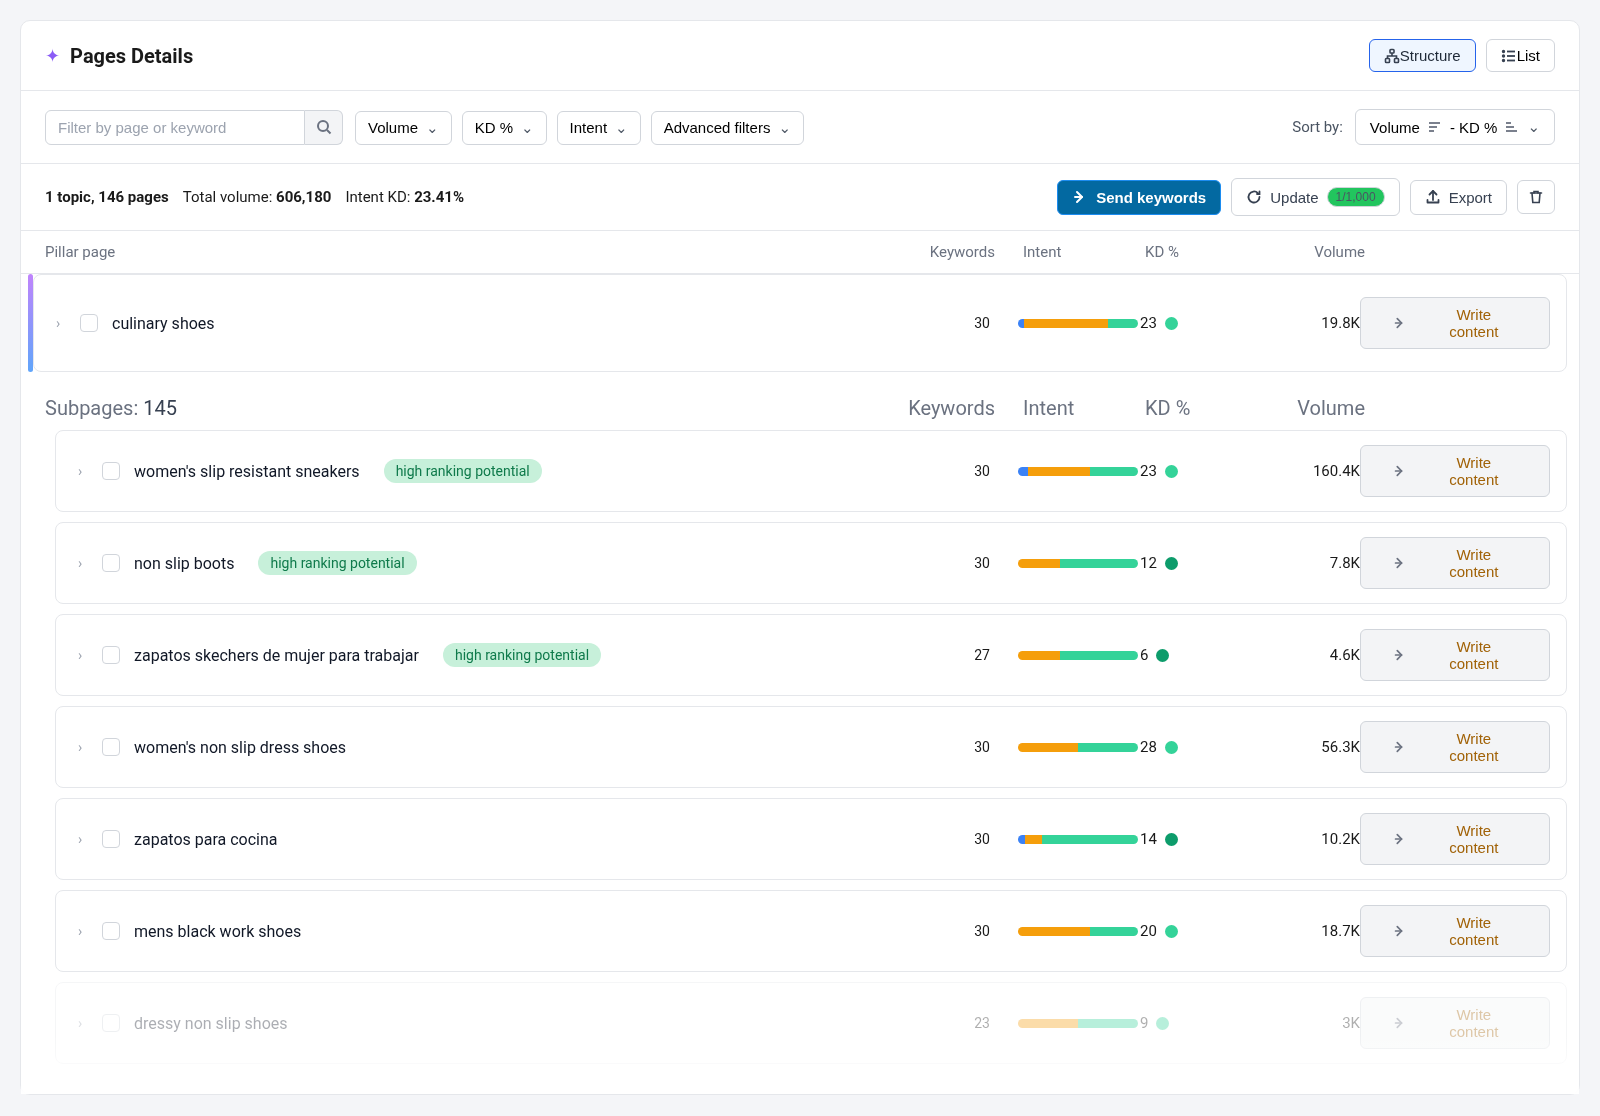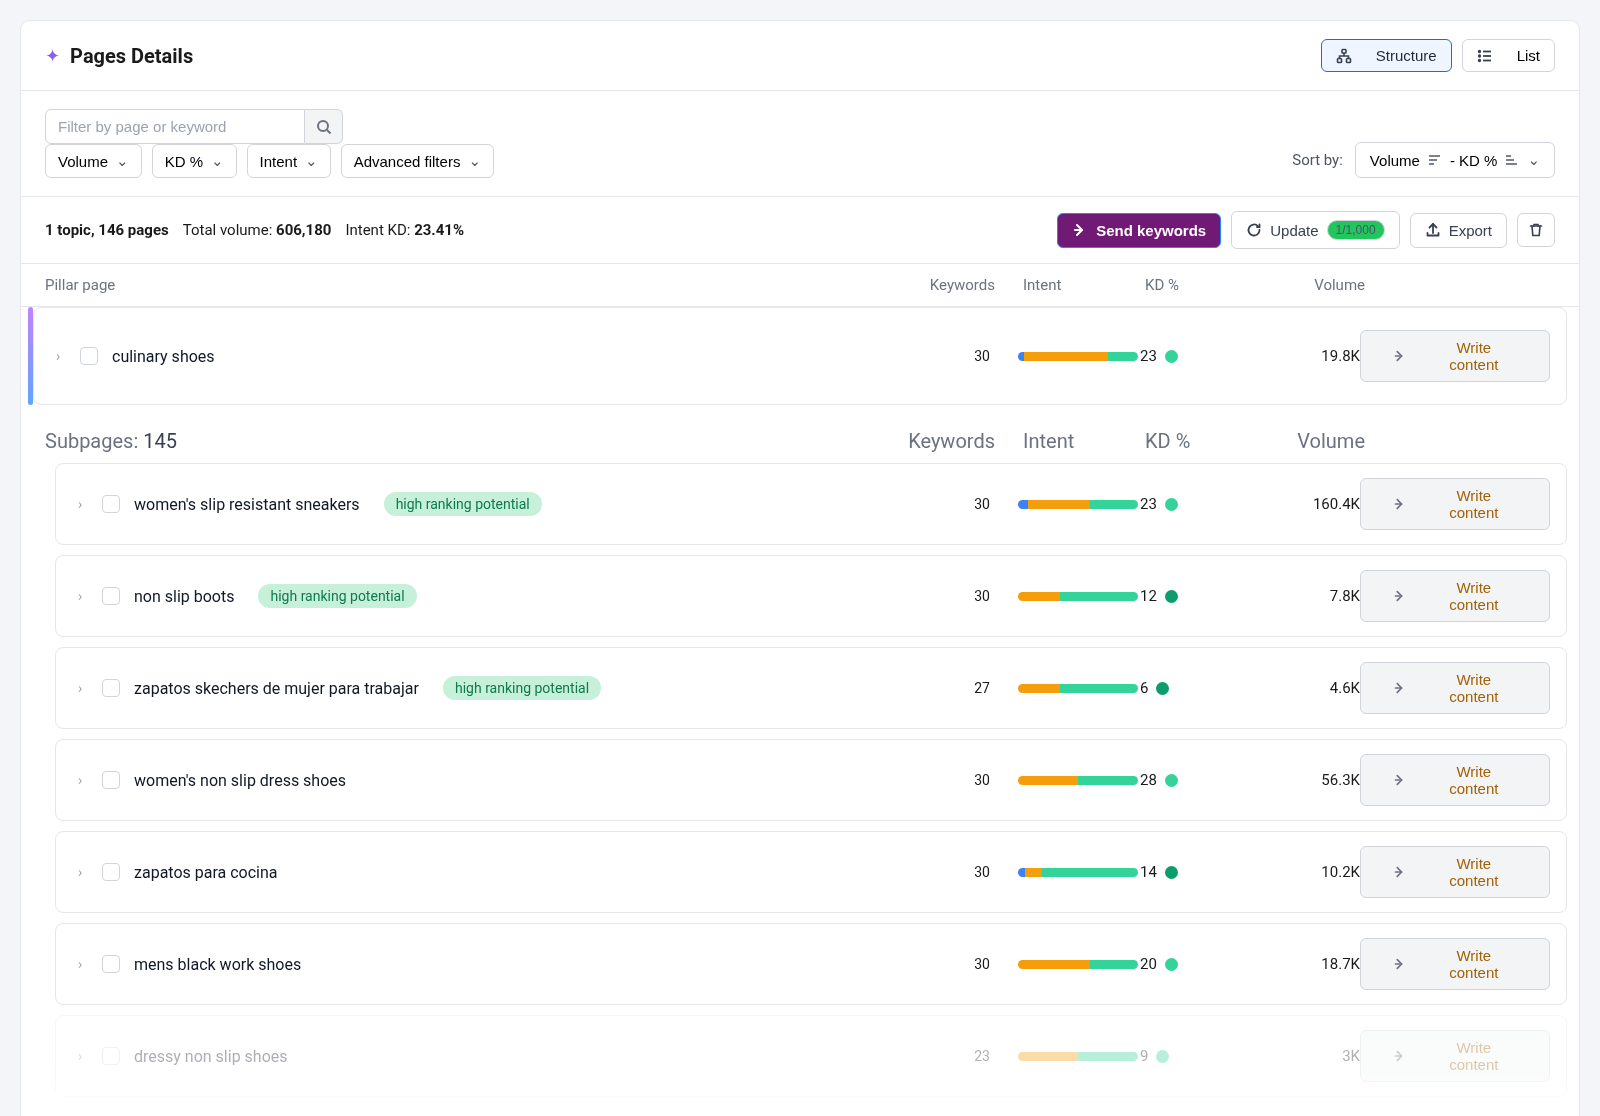--- a/index.html
+++ b/index.html
@@ -4,39 +4,39 @@
 <style>
 * { box-sizing: border-box; margin: 0; padding: 0; }
 body { font-family: -apple-system, BlinkMacSystemFont, "Segoe UI", Roboto, sans-serif; background: #f4f5f8; padding: 20px; color: #1a1a1a; font-size: 14px; }
 .page { max-width: 1560px; margin: 0 auto; }
 .card { background: #fff; border: 1px solid #e5e7eb; border-radius: 10px; }
 .header { display: flex; align-items: center; justify-content: space-between; padding: 18px 24px; border-bottom: 1px solid #e5e7eb; }
 .title-wrap { display: flex; align-items: center; gap: 10px; }
 .sparkle { color: #8b5cf6; font-size: 18px; }
 .page-title { font-size: 20px; font-weight: 700; }
 .view-toggle { display: flex; gap: 10px; }
-.toggle-btn { display: inline-flex; align-items: center; gap: 24px; border: 1px solid #d1d5db; background: #fff; border-radius: 6px; padding: 7px 14px; font-size: 15px; cursor: pointer; }
+.toggle-btn { display: inline-flex; align-items: center; gap: 0; border: 1px solid #d1d5db; background: #fff; border-radius: 6px; padding: 7px 14px; font-size: 15px; cursor: pointer; }
 .toggle-btn.active { border-color: #2563eb; background: #eff6ff; color: #1f2937; }
 .filters { display: flex; align-items: center; justify-content: space-between; padding: 18px 24px; border-bottom: 1px solid #e5e7eb; }
-.filters-left { display: flex; flex-direction: column; gap: 0; }
+.filters-left { display: flex; flex-direction: row; gap: 12px; align-items: flex-end; }
 .search-row { display: flex; gap: 0; }
 .search-input { border: 1px solid #d1d5db; border-radius: 6px 0 0 6px; padding: 8px 12px; font-size: 15px; width: 260px; color: #6b7280; }
 .search-input::placeholder { color: #9ca3af; }
 .search-btn { border: 1px solid #d1d5db; border-left: none; background: #f3f4f6; border-radius: 0 6px 6px 0; width: 38px; display: flex; align-items: center; justify-content: center; cursor: pointer; color: #6b7280; }
 .pill-row { display: flex; gap: 10px; }
 .pill { display: inline-flex; align-items: center; gap: 8px; border: 1px solid #d1d5db; background: #fff; border-radius: 6px; padding: 7px 12px; font-size: 15px; cursor: pointer; }
 .chev { color: #4b5563; }
 .sort-wrap { display: flex; align-items: center; gap: 12px; align-self: flex-end; }
 .sort-label { color: #4b5563; font-size: 15px; }
 .sort-btn { display: inline-flex; align-items: center; gap: 8px; border: 1px solid #d1d5db; background: #fff; border-radius: 6px; padding: 8px 14px; font-size: 15px; cursor: pointer; }
 .summary-bar { display: flex; align-items: center; justify-content: space-between; padding: 14px 24px; border-bottom: 1px solid #e5e7eb; }
 .summary-text { font-size: 15px; display: flex; gap: 14px; flex-wrap: wrap; }
 .actions { display: flex; gap: 10px; align-items: center; }
 .btn { display: inline-flex; align-items: center; gap: 8px; border: 1px solid #d1d5db; background: #fff; border-radius: 6px; padding: 8px 14px; font-size: 15px; cursor: pointer; color: #374151; }
-.btn-primary { background: #701a75; border-color: #1c8cf0; color: #fff; font-weight: 600; }
+.btn-primary { background: #0369a1; border-color: #1c8cf0; color: #fff; font-weight: 600; }
 .btn .badge { background: #22c55e; border: 1px solid #d1d5db; border-radius: 12px; padding: 2px 8px; font-size: 12px; color: #4b5563; }
 .icon-btn { width: 38px; padding: 8px 0; justify-content: center; }
 .table-head { display: flex; padding: 12px 24px 12px 24px; color: #6b7280; font-size: 15px; border-bottom: 1px solid #e5e7eb; }
 .col-page { flex: 1 1 auto; }
 .col-kw { width: 110px; text-align: right; }
 .col-intent { width: 150px; padding-left: 28px; }
 .col-kd { width: 100px; }
 .col-vol { width: 120px; text-align: right; }
 .col-act { width: 190px; }
 .rows { padding: 0 0 20px 0; }

